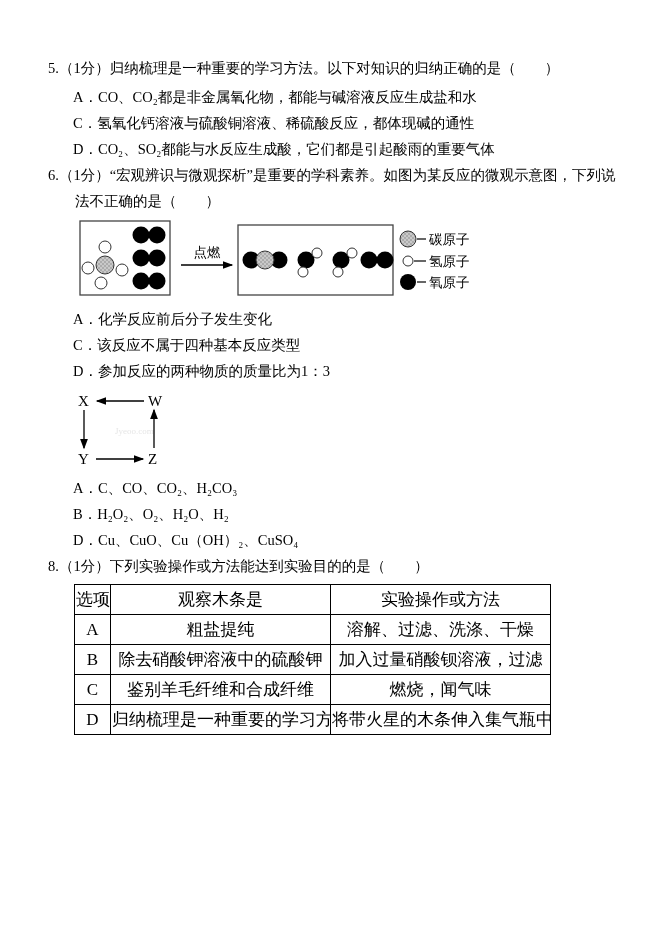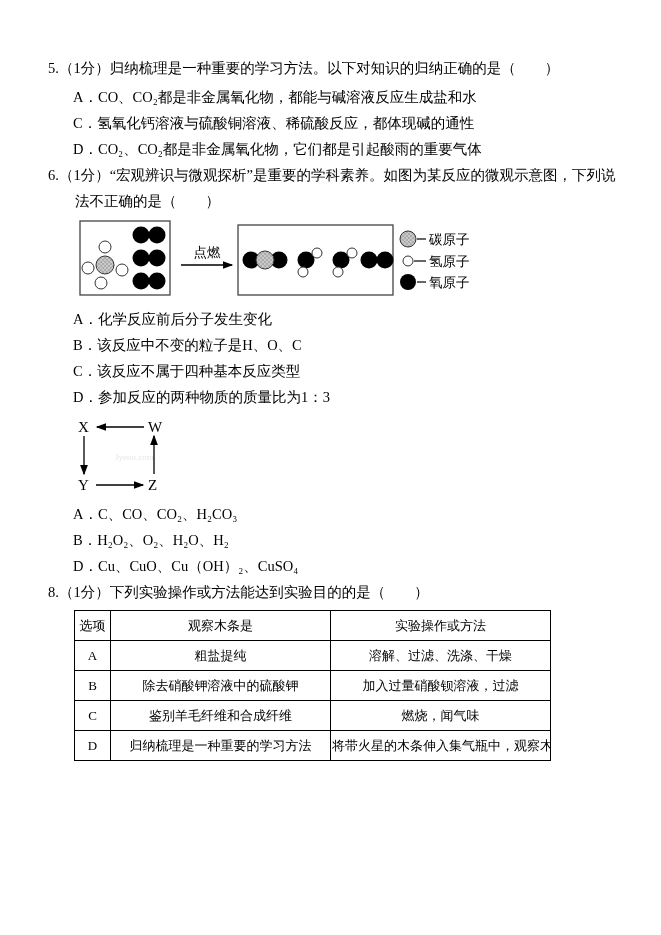--- a/index.html
+++ b/index.html
@@ -10,40 +10,40 @@
   }
   .page{padding:55px 36px 4px 48px;box-sizing:border-box;width:661px;height:687px;}
   .stem{line-height:26px;margin:0 0 3px 27px;text-indent:-27px;}
   .opt{line-height:26px;margin:0 0 0 25px;}
   .q{margin:0;}
   .micro-diagram{margin:5px 0 7px 30px;line-height:0;}
   .transform-diagram{margin:2px 0 4px 22px;line-height:0;}
   svg text{font-family:"Liberation Serif","DejaVu Serif",serif;}
   table.q8-table{
     border-collapse:collapse;table-layout:fixed;width:476px;
-    margin:5px 0 0 26px;font-size:13px;
+    margin:5px 0 0 26px;font-size:17px;
   }
   .q8-table th,.q8-table td{
     border:1px solid #000;height:29px;text-align:center;vertical-align:middle;
     font-weight:normal;overflow:hidden;white-space:nowrap;padding:0 1px;
   }
   .col-opt{width:36px;}
   .col-goal{width:220px;}
   .col-method{width:220px;}
 </style>
 </head>
 <body>
 
 <div class="page">
 
   <div class="q">
     <div class="stem">5.（1分）归纳梳理是一种重要的学习方法。以下对知识的归纳正确的是（　　）</div>
     <div class="opt">A．CO、CO₂都是非金属氧化物，都能与碱溶液反应生成盐和水</div>
     <div class="opt">C．氢氧化钙溶液与硫酸铜溶液、稀硫酸反应，都体现碱的通性</div>
-    <div class="opt">D．CO₂、CO₂都是非金属氧化物，它们都是引起酸雨的重要气体</div>
+    <div class="opt">D．CO₂、SO₂都能与水反应生成酸，它们都是引起酸雨的重要气体</div>
   </div>
 
   <div class="q">
     <div class="stem">6.（1分）“宏观辨识与微观探析”是重要的学科素养。如图为某反应的微观示意图，下列说法不正确的是（　　）</div>
 
     <div class="micro-diagram">
       <svg width="392" height="80" viewBox="0 0 392 80">
         <defs>
           <pattern id="cfill" width="4" height="4" patternUnits="userSpaceOnUse">
             <rect width="4" height="4" fill="#c9c9c9"></rect>
@@ -126,21 +126,20 @@
           <g>
             <circle cx="330" cy="63" r="8" fill="#000"></circle>
             <line x1="339" y1="63" x2="348" y2="63" stroke="#000" stroke-width="1.2"></line>
             <text x="351" y="68" font-size="13.5" fill="#000">氧原子</text>
           </g>
         </g>
       </svg>
     </div>
 
     <div class="opt">A．化学反应前后分子发生变化</div>
-    <div class="opt">B．该反应中不变的粒子是H、O、C</div>
     <div class="opt">C．该反应不属于四种基本反应类型</div>
     <div class="opt">D．参加反应的两种物质的质量比为1：3</div>
   </div>
 
   <div class="q">
 
     <div class="transform-diagram">
       <svg width="140" height="85" viewBox="0 0 140 85">
         <defs>
           <marker id="ah2" markerWidth="9" markerHeight="8" refX="7" refY="3" orient="auto">

